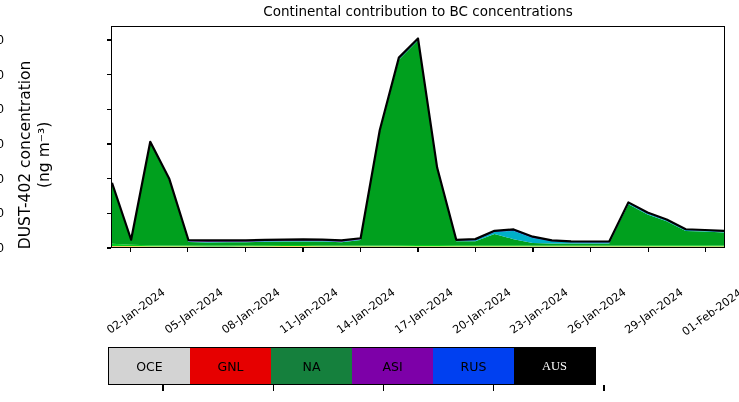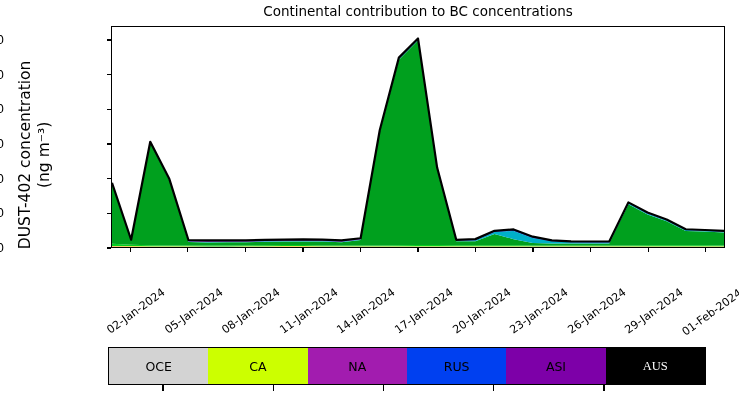--- a/index.html
+++ b/index.html
@@ -93,21 +93,21 @@
   }
   .xtick-label span {
     display: inline-block;
     transform: translate(-72%, 2px);
   }
   
   .cbar {
     position: absolute;
     left: 108px;
     top: 347px;
-    width: 598px;
+    width: 488px;
     height: 38px;
     border: 1.3px solid #000;
     box-sizing: border-box;
     display: flex;
   }
   .cbar-cell {
     flex: 1 1 0;
     display: flex;
     align-items: center;
     justify-content: center;
@@ -198,31 +198,31 @@
         <path d="M 0.00 156.20 L 19.13 213.09 L 38.25 115.22 L 57.38 152.63 L 76.50 214.29 L 95.63 214.71 L 114.75 214.60 L 133.88 214.53 L 153.00 213.98 L 172.13 213.85 L 191.25 213.61 L 210.38 213.78 L 229.50 214.47 L 248.63 212.16 L 267.75 103.95 L 286.88 31.32 L 306.00 12.13 L 325.13 141.25 L 344.25 213.40 L 363.38 212.75 L 382.50 204.43 L 401.63 203.12 L 420.75 210.31 L 439.88 213.95 L 459.00 214.88 L 478.13 215.05 L 497.25 215.05 L 516.38 175.86 L 535.50 186.07 L 554.63 193.02 L 573.75 202.71 L 592.88 203.47 L 612.00 204.39 L 612.00 204.74 L 592.88 203.81 L 573.75 203.05 L 554.63 193.36 L 535.50 186.42 L 516.38 176.21 L 497.25 215.39 L 478.13 215.39 L 459.00 215.22 L 439.88 214.36 L 420.75 210.93 L 401.63 203.88 L 382.50 204.91 L 363.38 213.16 L 344.25 213.74 L 325.13 141.59 L 306.00 12.55 L 286.88 31.73 L 267.75 104.29 L 248.63 212.44 L 229.50 214.74 L 210.38 214.05 L 191.25 213.88 L 172.13 214.12 L 153.00 214.26 L 133.88 214.81 L 114.75 214.88 L 95.63 214.98 L 76.50 214.57 L 57.38 152.83 L 38.25 115.43 L 19.13 213.30 L 0.00 156.41 Z" fill="#0040f0" stroke="none"></path>
         <path d="M 0.00 155.86 L 19.13 212.75 L 38.25 114.74 L 57.38 152.07 L 76.50 213.26 L 95.63 213.47 L 114.75 213.43 L 133.88 213.43 L 153.00 212.82 L 172.13 212.61 L 191.25 212.30 L 210.38 212.54 L 229.50 213.43 L 248.63 211.27 L 267.75 103.19 L 286.88 30.63 L 306.00 11.45 L 325.13 140.56 L 344.25 212.78 L 363.38 212.13 L 382.50 203.81 L 401.63 202.43 L 420.75 209.69 L 439.88 213.40 L 459.00 214.33 L 478.13 214.50 L 497.25 214.50 L 516.38 175.38 L 535.50 185.59 L 554.63 192.53 L 573.75 202.23 L 592.88 202.98 L 612.00 203.91 L 612.00 204.39 L 592.88 203.47 L 573.75 202.71 L 554.63 193.02 L 535.50 186.07 L 516.38 175.86 L 497.25 215.05 L 478.13 215.05 L 459.00 214.88 L 439.88 213.95 L 420.75 210.31 L 401.63 203.12 L 382.50 204.43 L 363.38 212.75 L 344.25 213.40 L 325.13 141.25 L 306.00 12.13 L 286.88 31.32 L 267.75 103.95 L 248.63 212.16 L 229.50 214.47 L 210.38 213.78 L 191.25 213.61 L 172.13 213.85 L 153.00 213.98 L 133.88 214.53 L 114.75 214.60 L 95.63 214.71 L 76.50 214.29 L 57.38 152.63 L 38.25 115.22 L 19.13 213.09 L 0.00 156.20 Z" fill="#7d00a8" stroke="none"></path>
         <path d="M 0.00 155.86 L 19.13 212.75 L 38.25 114.74 L 57.38 152.07 L 76.50 213.26 L 95.63 213.47 L 114.75 213.43 L 133.88 213.43 L 153.00 212.82 L 172.13 212.61 L 191.25 212.30 L 210.38 212.54 L 229.50 213.43 L 248.63 211.27 L 267.75 103.19 L 286.88 30.63 L 306.00 11.45 L 325.13 140.56 L 344.25 212.78 L 363.38 212.13 L 382.50 203.81 L 401.63 202.43 L 420.75 209.69 L 439.88 213.40 L 459.00 214.33 L 478.13 214.50 L 497.25 214.50 L 516.38 175.38 L 535.50 185.59 L 554.63 192.53 L 573.75 202.23 L 592.88 202.98 L 612.00 203.91" fill="none" stroke="#000000" stroke-width="2.2" vector-effect="non-scaling-stroke" stroke-linejoin="round"></path>
       </svg>
   </div>
 
   <div class="cbar" id="cbar">
       <div class="cbar-cell" style="background: rgb(211, 211, 211); color: rgb(0, 0, 0);">
         <span>OCE</span>
       </div>
-      <div class="cbar-cell" style="background: rgb(204, 255, 0); color: rgb(0, 0, 0);">
-        <span>CA</span>
-      </div>
-      <div class="cbar-cell" style="background: #a21caf; color: rgb(0, 0, 0);">
+      <div class="cbar-cell" style="background: rgb(230, 0, 0); color: rgb(0, 0, 0);">
+        <span>GNL</span>
+      </div>
+      <div class="cbar-cell" style="background: #15803d; color: rgb(0, 0, 0);">
         <span>NA</span>
+      </div>
+      <div class="cbar-cell" style="background: rgb(125, 0, 168); color: rgb(0, 0, 0);">
+        <span>ASI</span>
       </div>
       <div class="cbar-cell" style="background: rgb(0, 64, 240); color: rgb(0, 0, 0);">
         <span>RUS</span>
-      </div>
-      <div class="cbar-cell" style="background: rgb(125, 0, 168); color: rgb(0, 0, 0);">
-        <span>ASI</span>
       </div>
       <div class="cbar-cell" style="background: rgb(0, 0, 0); color: rgb(255, 255, 255); font-family: Liberation Serif, serif;">
         <span>AUS</span>
       </div>
     </div>
   <div class="cbar-ticks" id="cbar-ticks">
       <div class="cbar-tick" style="left: 54.45px;"></div>
       <div class="cbar-tick" style="left: 164.65px;"></div>
       <div class="cbar-tick" style="left: 274.85px;"></div>
       <div class="cbar-tick" style="left: 385.05px;"></div>

